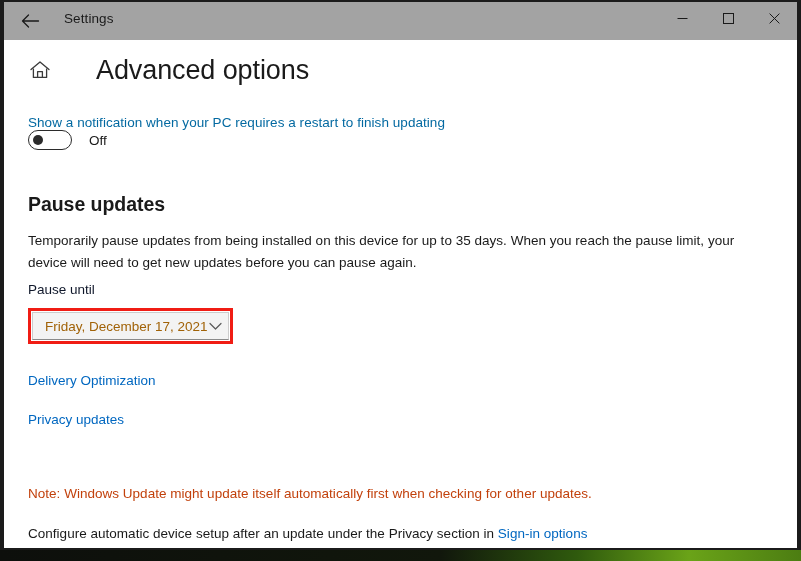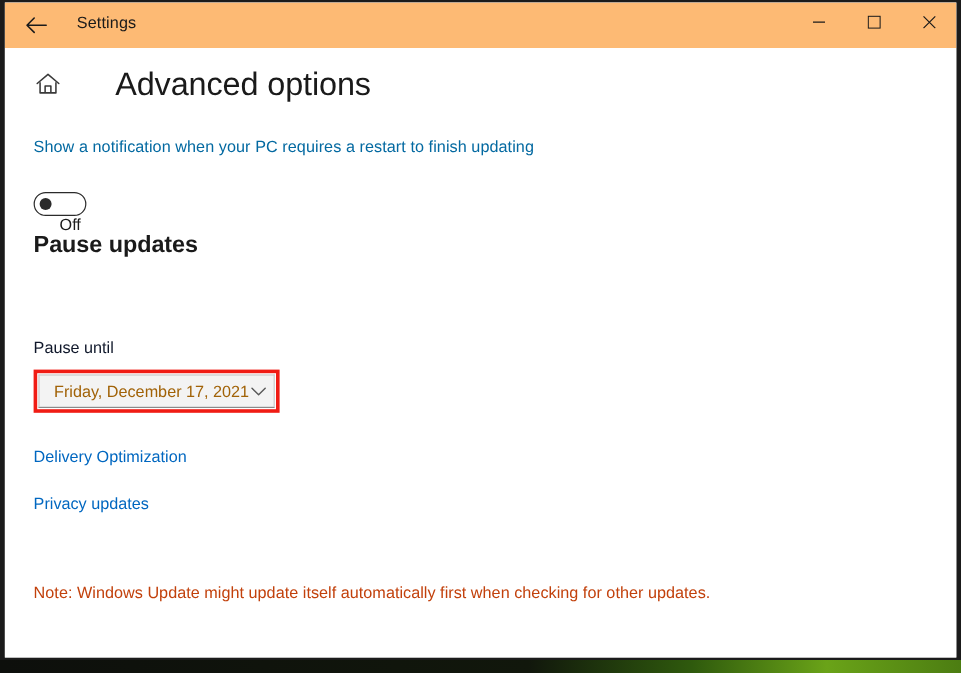--- a/index.html
+++ b/index.html
@@ -45,21 +45,21 @@
     overflow: hidden;
   }
 
   
   .titlebar {
     position: absolute;
     left: 0;
     top: 0;
     width: 793px;
     height: 38px;
-    background: #fdba74;
+    background: #a3a3a3;
   }
   .back-button {
     position: absolute;
     left: 8px;
     top: 4px;
     width: 36px;
     height: 30px;
     display: flex;
     align-items: center;
     justify-content: center;
@@ -136,24 +136,23 @@
     top: 75px;
     font-size: 13.5px;
     color: #0369a1;
     letter-spacing: 0.05px;
   }
 
   
   .toggle-row {
     position: absolute;
     left: 24px;
-    top: 120px;
-    display: flex;
-    align-items: center;
-    flex-direction: column;
+    top: 90px;
+    display: flex;
+    align-items: center;
   }
   .toggle {
     width: 44px;
     height: 20px;
     border-radius: 10px;
     border: 1.4px solid #2b2b2b;
     background: #ffffff;
     position: relative;
     cursor: pointer;
     box-sizing: border-box;
@@ -331,36 +330,40 @@
 
       <div class="toggle-row">
         <div class="toggle">
           <div class="knob"></div>
         </div>
         <div class="toggle-state">Off</div>
       </div>
 
       <div class="section-heading">Pause updates</div>
 
+      <div class="section-desc">Temporarily pause updates from being installed on this device for up to 35 days. When you reach the pause limit, your device will need to get new updates before you can pause again.</div>
 
       <div class="field-label">Pause until</div>
 
       <div class="annotation-box"></div>
 
       <div class="combo">
         <span class="combo-value">Friday, December 17, 2021</span>
         <span class="combo-chevron">
           <svg width="13" height="9" viewBox="0 0 13 9">
             <path d="M1 1.5 L6.5 7 L12 1.5" stroke="#5a5a5a" stroke-width="1.2" fill="none" stroke-linecap="round" stroke-linejoin="round"></path>
           </svg>
         </span>
       </div>
 
       <a class="link link-delivery">Delivery Optimization</a>
 
       <a class="link link-privacy">Privacy updates</a>
 
       <div class="note-text">Note: Windows Update might update itself automatically first when checking for other updates.</div>
 
+      <div class="configure-text">
+        <span>Configure automatic device setup after an update under the Privacy section in </span><a class="inline-link">Sign-in options</a>
+      </div>
 
     </div>
   </div>
 </div>
 
 </body></html>

